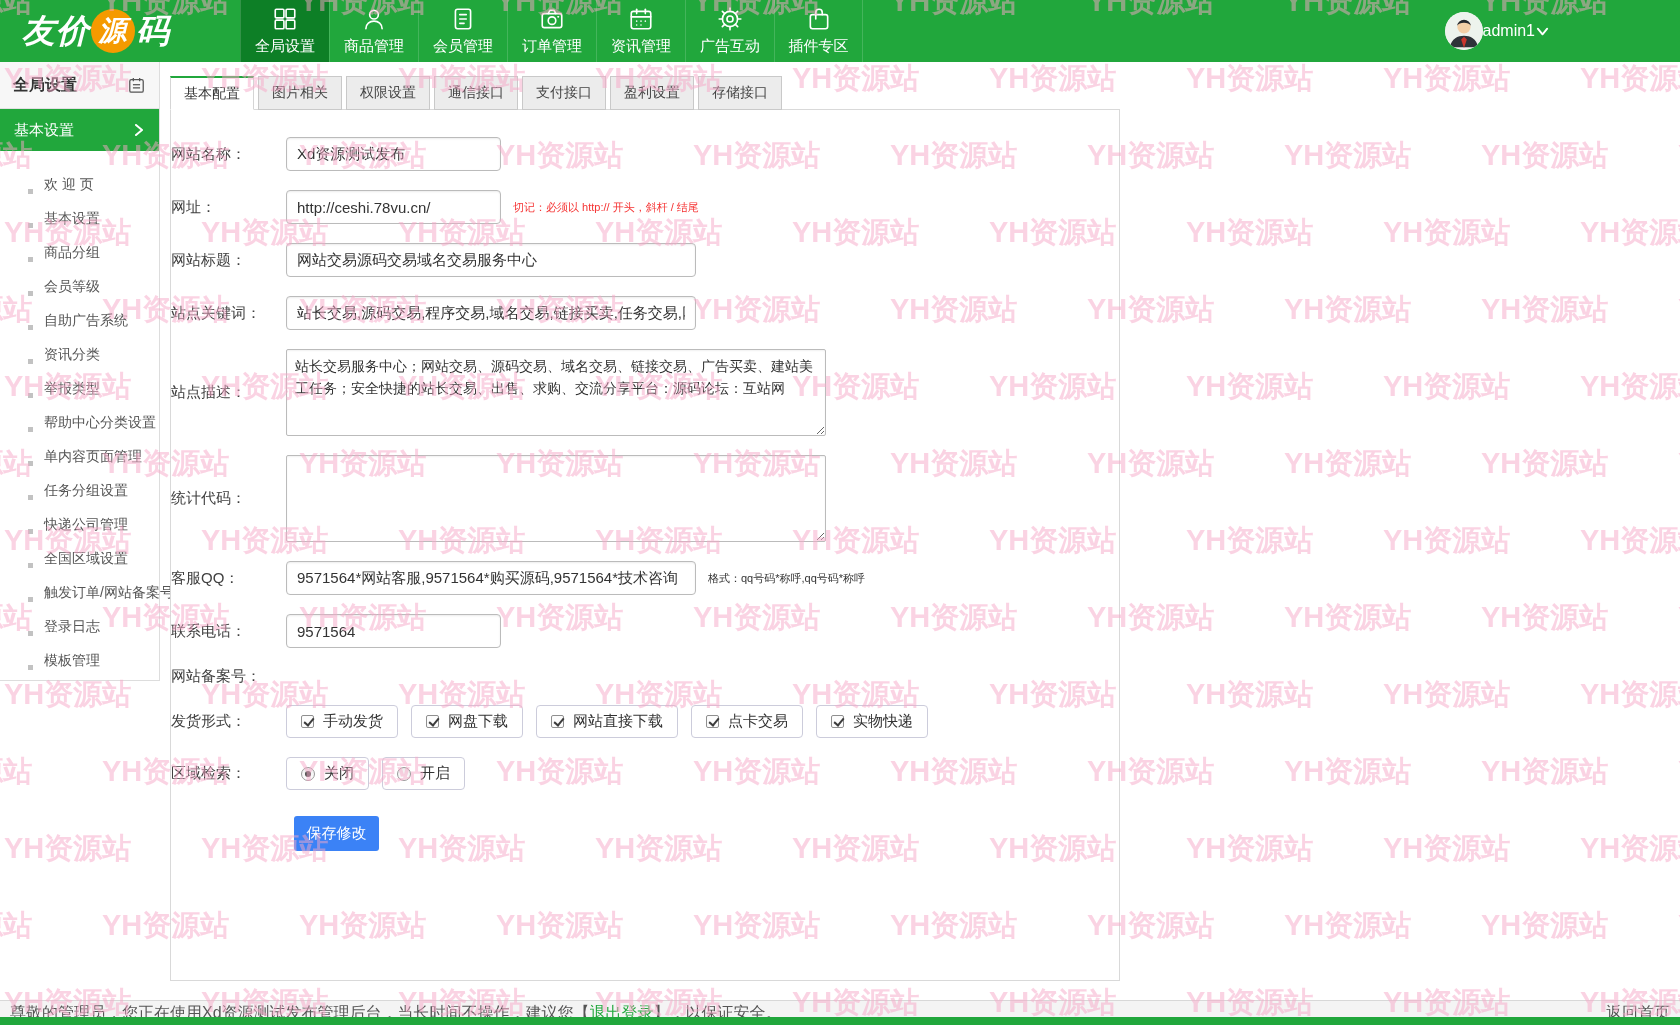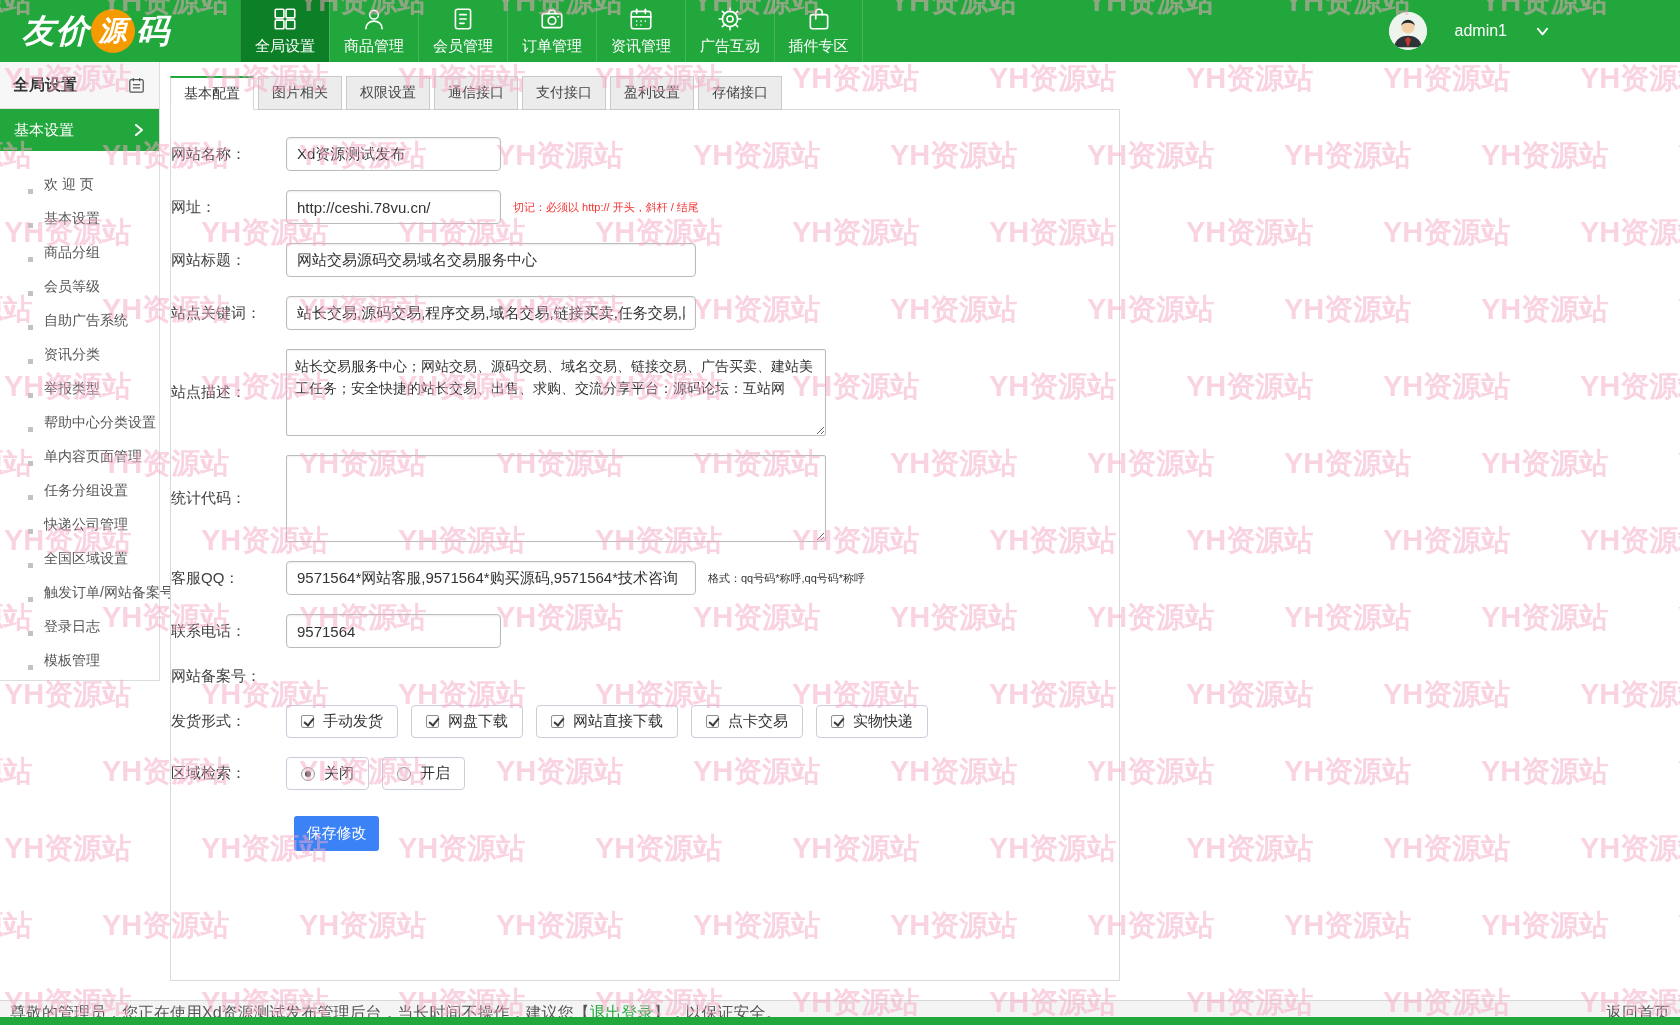--- a/index.html
+++ b/index.html
@@ -17,21 +17,21 @@
   .logo-text { color:#fff; font-size:33px; font-weight:bold; font-style:italic; letter-spacing:1px; display:flex; align-items:center; }
   .logo-circle { width:44px; height:44px; background:#f59a00; border-radius:50%; display:inline-flex;
     align-items:center; justify-content:center; color:#fff; font-size:28px; margin:0 1px; font-style:italic; }
   .topnav { display:flex; align-items:stretch; }
   .nav-item { width:89px; display:flex; flex-direction:column; align-items:center; justify-content:center;
     gap:5px; color:#fff; cursor:pointer; border-left:1px solid rgba(255,255,255,.16); }
   .nav-item:last-child { border-right:1px solid rgba(255,255,255,.16); }
   .nav-item.active { background:#0d7f26; }
   .nav-icon svg { width:26px; height:26px; stroke:#fff; fill:none; stroke-width:1.5; stroke-linecap:round; stroke-linejoin:round; display:block; }
   .nav-label { font-size:15px; }
-  .user-area { margin-left:auto; display:flex; align-items:center; gap:28px; padding-right:130px; cursor:pointer; }
+  .user-area { margin-left:auto; display:flex; align-items:center; gap:0; padding-right:130px; cursor:pointer; }
   .avatar { width:38px; height:38px; border-radius:50%; overflow:hidden; background:#e9f2ea; flex-shrink:0; }
   .avatar svg { width:38px; height:38px; display:block; }
   .username { color:#fff; font-size:16px; }
   .chevron svg { width:15px; height:15px; display:block; }
 
   
   .layout { display:flex; align-items:flex-start; }
 
   
   .sidebar { width:160px; background:#fff; border-right:1px solid #ddd; border-bottom:1px solid #ddd;

